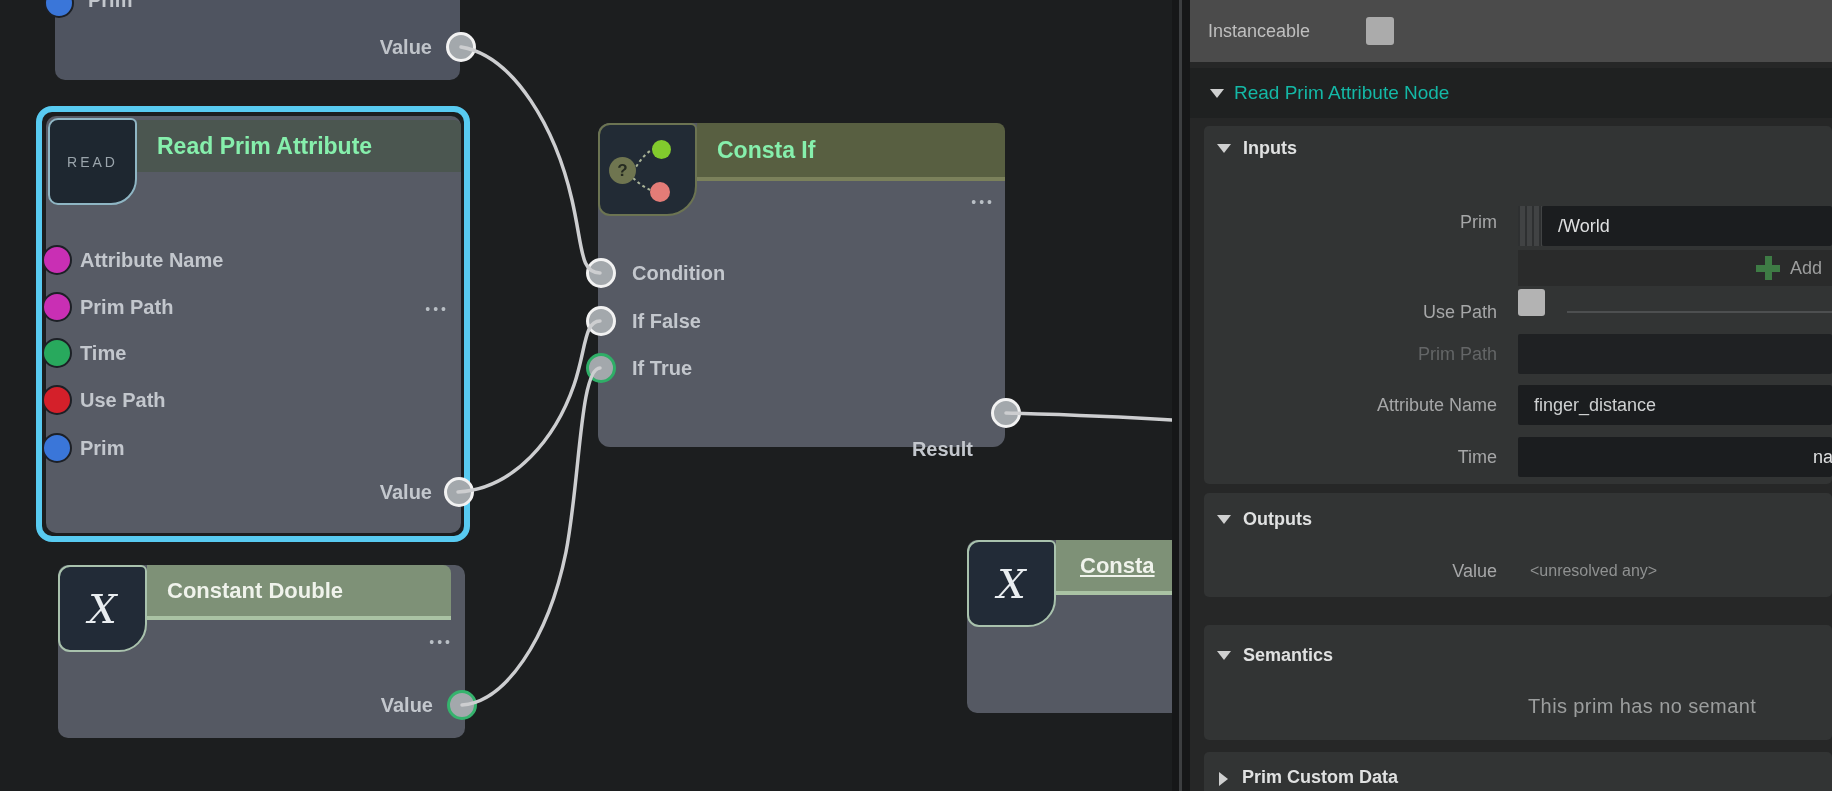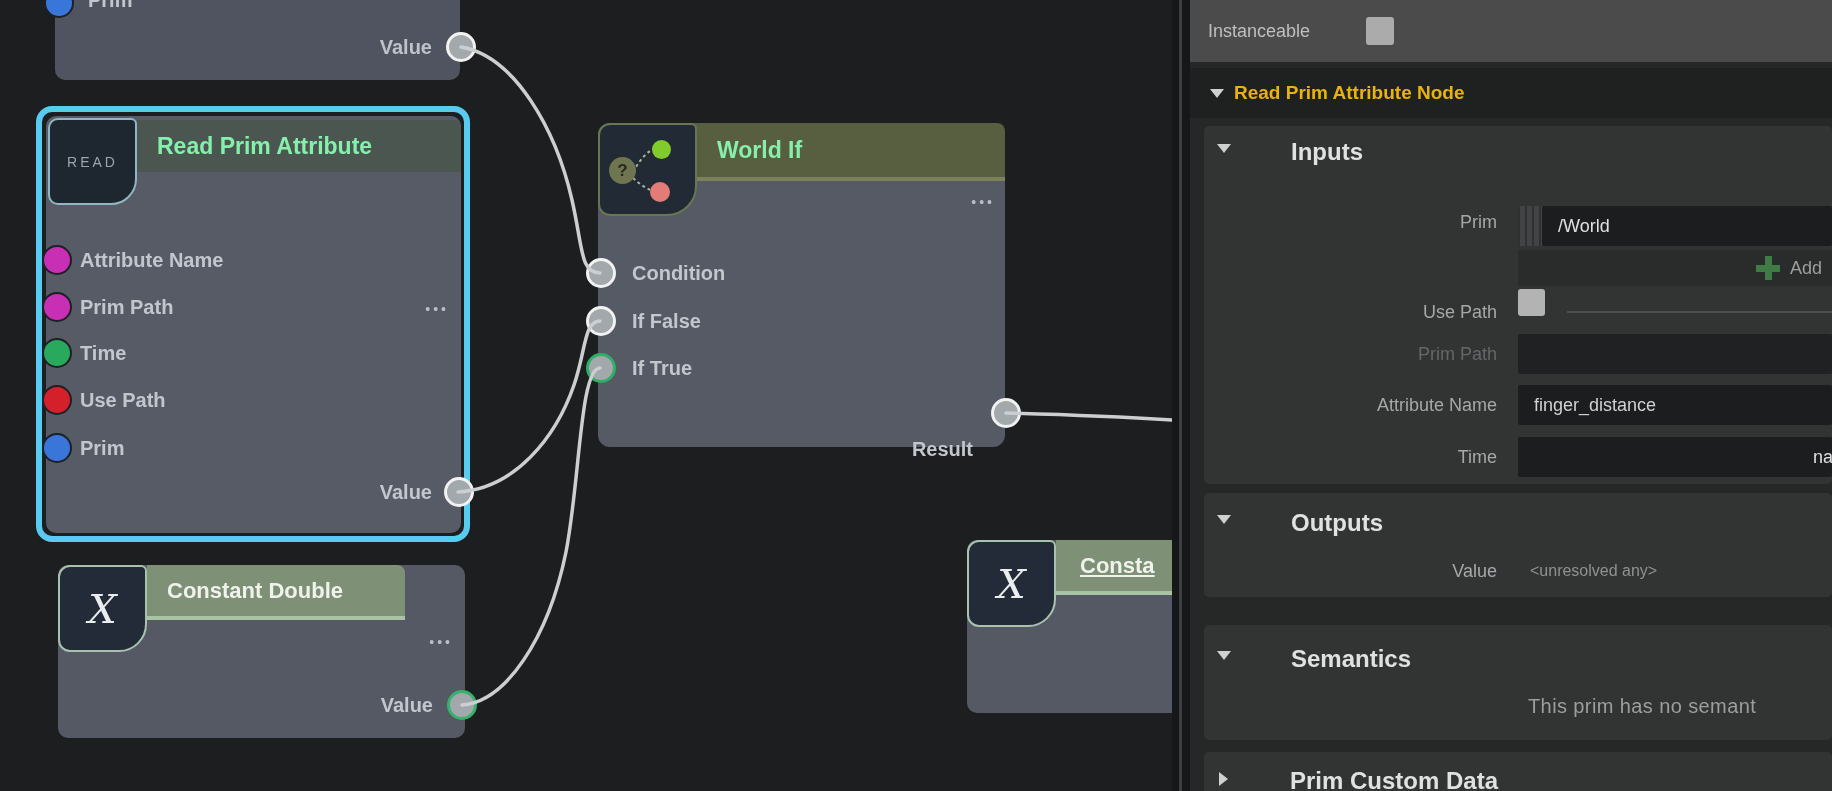--- a/index.html
+++ b/index.html
@@ -62,23 +62,23 @@
   
   #splitter{left:1172px;top:0;width:18px;height:791px;background:#161718;}
   #splitter .grip{position:absolute;left:7px;top:0;width:3px;height:791px;background:#3c3e40;}
 
   
   #panel{left:1190px;top:0;width:642px;height:791px;background:#262727;overflow:hidden;}
   #panel-topstrip{left:0;top:0;width:642px;height:62px;background:#4b4b4b;}
   #panel-topstrip .lbl{position:absolute;left:18px;top:0;line-height:62px;font-size:18px;color:#bfbfbf;}
   .checkbox{position:absolute;border-radius:3px;}
   #node-bar{left:0;top:68px;width:642px;height:50px;background:#1f2121;}
-  #node-bar .txt{position:absolute;left:44px;line-height:50px;font-size:19px;font-weight:700;color:#eab308;white-space:nowrap;text-align:right;}
+  #node-bar .txt{position:absolute;left:44px;line-height:50px;font-size:19px;font-weight:400;color:#14b8a6;white-space:nowrap;text-align:right;}
   .section-box{position:absolute;left:14px;width:628px;background:#323434;border-radius:5px;overflow:hidden;}
-  .sec-title{position:absolute;left:39px;font-size:24px;font-weight:600;color:#e0e1e1;white-space:nowrap;margin-left:48px;}
+  .sec-title{position:absolute;left:39px;font-size:18px;font-weight:600;color:#e0e1e1;white-space:nowrap;}
   .arr-down{width:0;height:0;border-left:7px solid transparent;border-right:7px solid transparent;border-top:9px solid #cfd0d0;position:absolute;}
   .arr-right{width:0;height:0;border-top:7px solid transparent;border-bottom:7px solid transparent;border-left:9px solid #cfd0d0;position:absolute;}
   .f-label{position:absolute;left:0;width:293px;text-align:right;font-size:18px;color:#a6a7a8;line-height:24px;white-space:nowrap;}
   .f-label.disabled{color:#646667;}
   .field{position:absolute;background:#1b1d1f;border-radius:2px;overflow:hidden;}
   .field .val{position:absolute;left:16px;top:0;line-height:40px;font-size:18px;color:#dfe0e1;white-space:nowrap;}
   #drag-handle{position:absolute;left:314px;top:80px;width:24px;height:40px;background:#414344;
     background-image:repeating-linear-gradient(90deg,#2e3031 0 2px,#414344 2px 7px);}
   #add-strip{position:absolute;left:314px;top:124px;width:314px;height:36px;background:#2a2b2b;}
   #add-strip .add-txt{position:absolute;left:272px;line-height:36px;font-size:18px;color:#9d9e9e;}
@@ -121,21 +121,21 @@
     <div class="row-label" style="left:34px;top:271px;">Use Path</div>
     <div class="pill" style="left:-4px;top:317px;background:#3a76d9;"></div>
     <div class="row-label" style="left:34px;top:319px;">Prim</div>
 
     <div class="out-label" style="right:29px;top:363px;">Value</div>
     <div class="port" style="left:398px;top:361px;"></div>
   </div>
 
   <div class="node-body" id="si-node">
     <div id="si-header">
-      <div class="node-title">World If</div>
+      <div class="node-title">Consta If</div>
     </div>
     <div class="icon-box" id="si-iconbox">
       <svg width="99" height="93" style="position:absolute;left:0;top:0;">
         <path d="M33,47 Q44,27 56,23" stroke="#aab498" stroke-width="2" stroke-dasharray="3 3" fill="none"></path>
         <path d="M33,53 Q45,64 54,66" stroke="#aab498" stroke-width="2" stroke-dasharray="3 3" fill="none"></path>
       </svg>
       <div class="q-circle">
           <span>?</span>
         </div>
       <div class="dot-green"></div>
@@ -148,21 +148,21 @@
     <div class="port" style="left:-12px;top:183px;"></div>
     <div class="row-label" style="left:34px;top:185px;">If False</div>
     <div class="port green-ring" style="left:-12px;top:230px;"></div>
     <div class="row-label" style="left:34px;top:232px;">If True</div>
 
     <div class="out-label" style="right:32px;top:277px;margin-top:36px;">Result</div>
     <div class="port" style="left:393px;top:275px;"></div>
   </div>
 
   <div class="node-body" id="cd-node">
-    <div class="sage-header" style="left:89px;width:258px;">
+    <div class="sage-header" style="left:89px;width:304px;">
       <div class="node-title">Constant Double</div>
     </div>
     <div class="icon-box x-iconbox">
       <span class="x-glyph">X</span>
     </div>
     <div class="menu-dots" style="right:12px;top:70px;">•••</div>
     <div class="out-label" style="right:32px;top:127px;">Value</div>
     <div class="port" style="left:389px;top:125px;border-color:#35b36d;"></div>
   </div>
 

